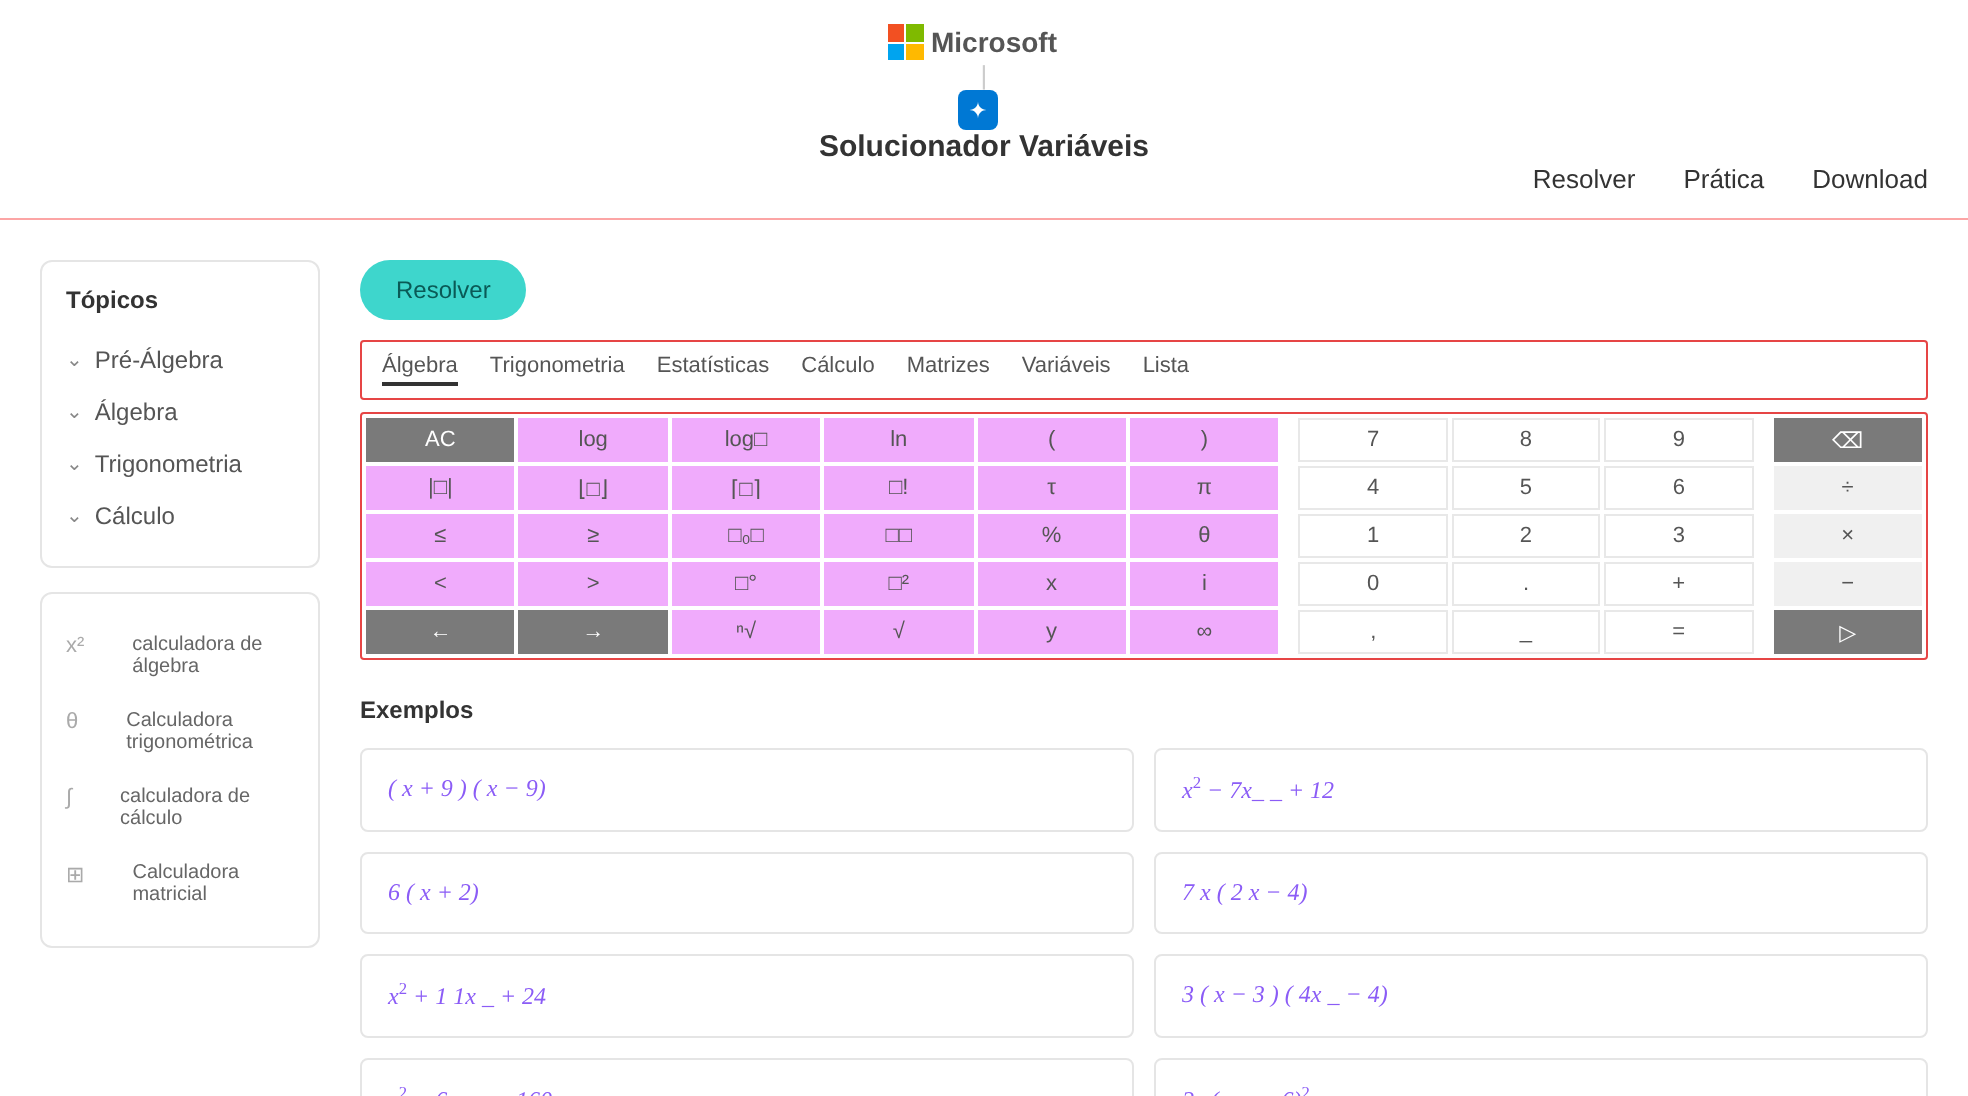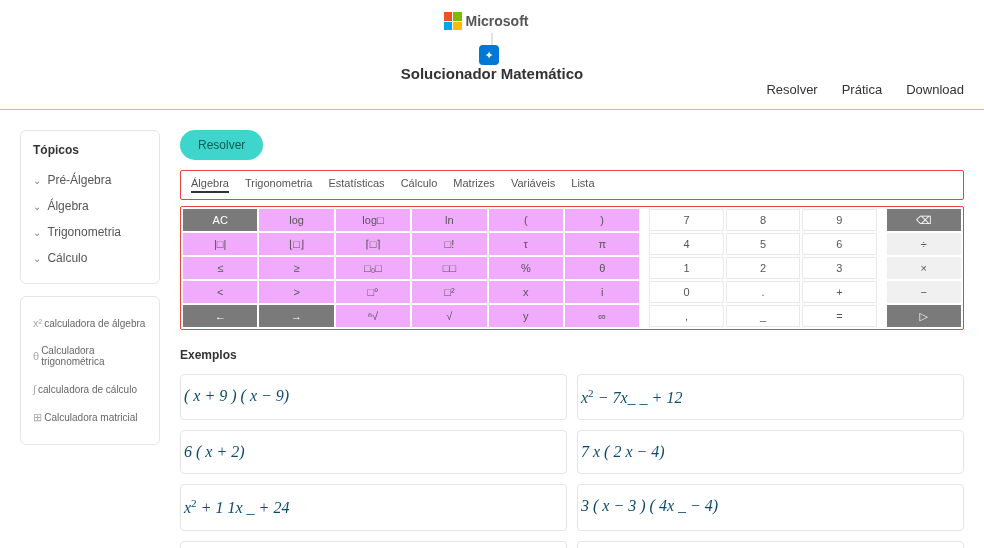--- a/index.html
+++ b/index.html
@@ -20,21 +20,21 @@
 .header-nav { margin-left: auto; display: flex; gap: 24px; }
 .header-nav a { color: #333; text-decoration: none; font-size: 13px; }
 
 .main { display: flex; gap: 20px; padding: 20px; }
 
 .sidebar { width: 140px; flex-shrink: 0; }
 .sidebar-box { border: 1px solid #e5e5e5; border-radius: 6px; padding: 12px; margin-bottom: 12px; }
 .sidebar-title { font-weight: 600; margin-bottom: 10px; font-size: 12px; }
 .topic-item { display: flex; align-items: center; gap: 6px; padding: 6px 0; cursor: pointer; font-size: 12px; color: #555; }
 .chev { font-size: 10px; color: #888; }
-.calc-item { display: flex; align-items: center; gap: 2px; padding: 8px 0; font-size: 10px; color: #666; cursor: pointer; }
+.calc-item { display: flex; gap: 24px; padding: 8px 0; font-size: 10px; color: #666; cursor: pointer; }
 .calc-icon { color: #aaa; font-size: 11px; }
 
 .content { flex: 1; }
 .search-row { display: flex; gap: 10px; margin-bottom: 10px; }
 .search-input { flex: 1; border: 1.5px solid #1ba9a0; border-radius: 4px; padding: 8px 36px 8px 10px; font-size: 11px; color: #888; position: relative; }
 .search-wrap { flex: 1; position: relative; }
 .kbd-icon { position: absolute; right: 10px; top: 50%; transform: translateY(-50%); color: #1ba9a0; font-size: 13px; }
 .solve-btn { background: #3ed6cc; color: #0a5a56; border: none; border-radius: 16px; padding: 8px 18px; font-size: 12px; cursor: pointer; font-weight: 500; }
 
 .tabs-row { border: 1.5px solid #e64545; border-radius: 2px; padding: 6px 10px; display: flex; gap: 16px; margin-bottom: 6px; }
@@ -43,40 +43,40 @@
 
 .keypad { border: 1.5px solid #e64545; border-radius: 2px; display: grid; grid-template-columns: repeat(6, 1fr) 6px repeat(3, 1fr) 6px 1fr; gap: 2px; padding: 2px; margin-bottom: 18px; }
 .key { background: #f0abfc; border: none; height: 22px; display: flex; align-items: center; justify-content: center; font-size: 11px; color: #555; cursor: pointer; }
 .key.dark { background: #7a7a7a; color: #fff; }
 .key.light { background: #fff; border: 1px solid #e8e8e8; }
 .key.op { background: #f0f0f0; }
 .gap { background: transparent; }
 
 .examples-title { font-weight: 600; font-size: 12px; margin-bottom: 12px; }
 .examples-grid { display: grid; grid-template-columns: 1fr 1fr; gap: 10px; }
-.ex-card { border: 1px solid #e5e5e5; border-radius: 4px; padding: 12px 3px; font-family: 'Cambria Math', Georgia, serif; font-size: 16px; color: #0c4a6e; cursor: pointer; font-style: italic; }
+.ex-card { border: 1px solid #e5e5e5; border-radius: 4px; padding: 12px 13px; font-family: 'Cambria Math', Georgia, serif; font-size: 12px; color: #8b5cf6; cursor: pointer; font-style: italic; }
 .ex-card sup { font-size: 0.7em; font-style: normal; }
 </style>
 </head>
 <body>
 
 <div class="container">
   <div class="header">
     <div class="ms-logo">
       <div class="ms-squares">
           <div></div>
           <div></div>
           <div></div>
           <div></div>
         </div>
       <span class="ms-text">Microsoft</span>
     </div>
     <span class="divider-v">|</span>
     <span class="app-icon">✦</span>
-    <span class="app-title">Solucionador Matemático</span>
+    <span class="app-title">Solucionador Variáveis</span>
     <div class="header-nav">
       <a>Resolver</a>
       <a>Prática</a>
       <a>Download</a>
     </div>
   </div>
 
   <div class="main">
     <div class="sidebar">
       <div class="sidebar-box">

